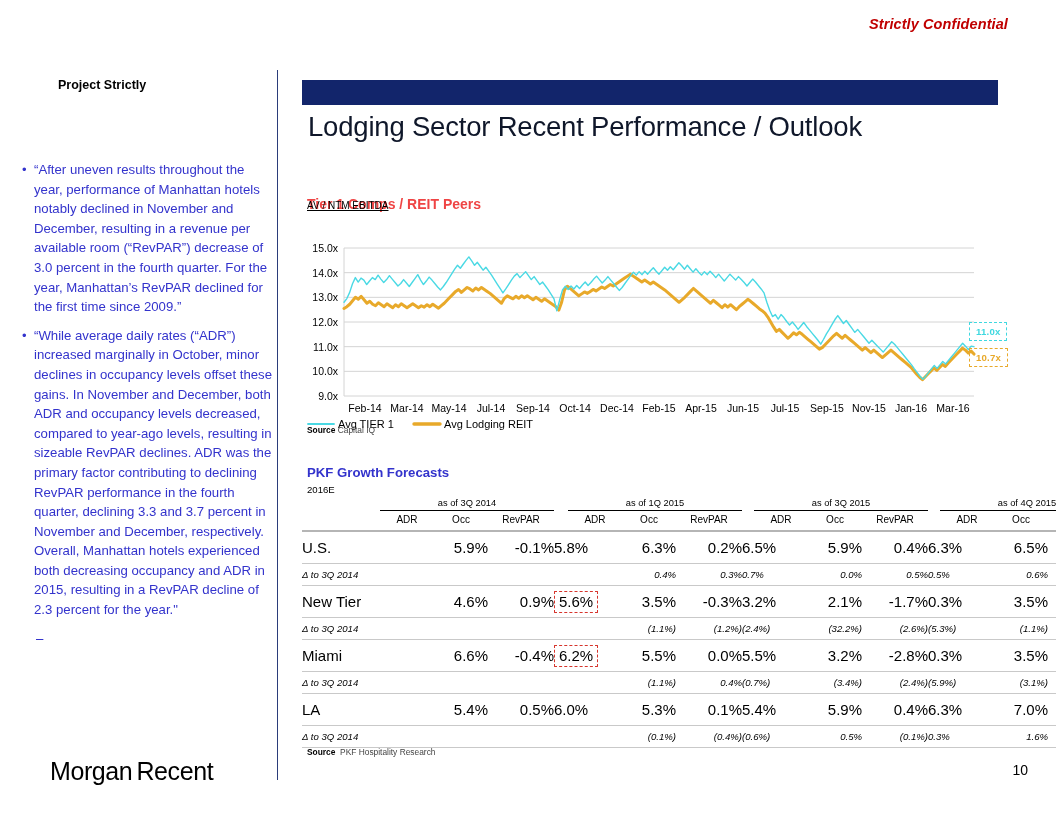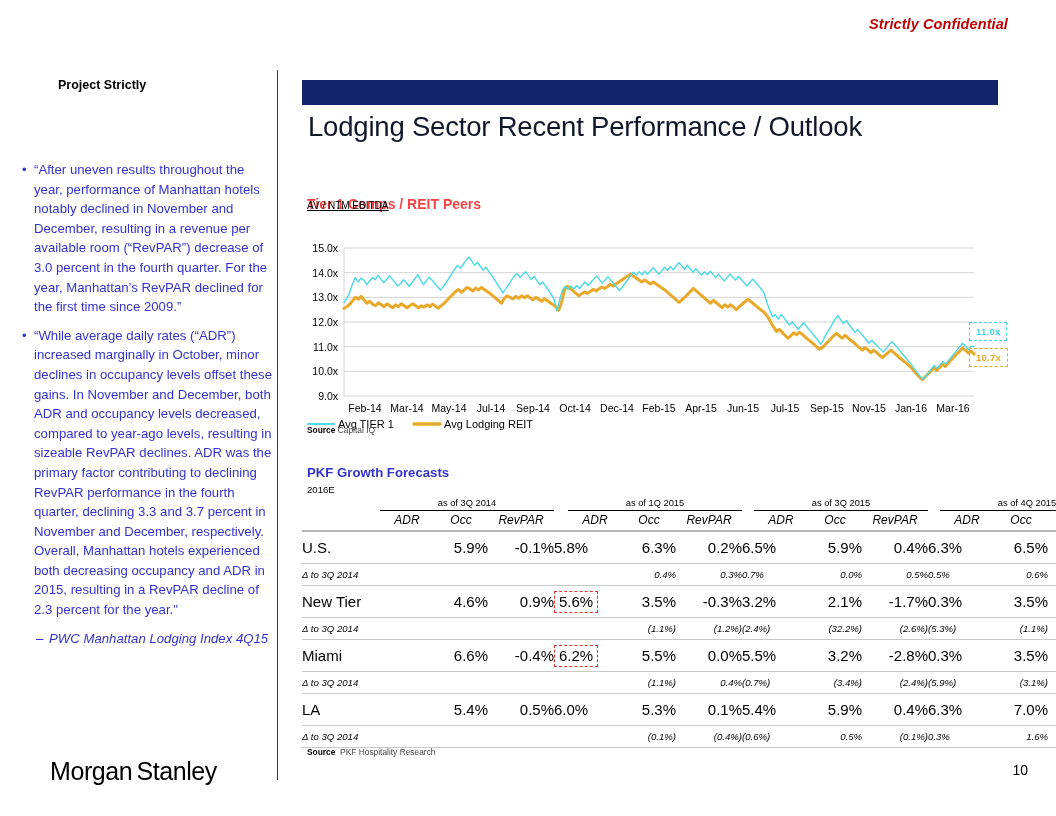--- a/index.html
+++ b/index.html
@@ -211,26 +211,25 @@
   .grp-hdr {
     font-size: 9.3px;
     font-weight: bold;
     text-align: center;
     color: #000000;
     height: 15px;
     border-bottom: 1px solid #000000;
   }
   .grp-gap { border-bottom: none !important; }
   .col-hdr {
-    font-size: 12px;
+    font-size: 10px;
     font-weight: bold;
     text-align: center;
     color: #000000;
     height: 17px;
-    font-style: italic;
   }
   .hdr-rule td {
     height: 2px;
     border-bottom: 2px solid #b5b5b5;
   }
 
   .dat-row td { height: 31px; }
   .row-label {
     font-size: 15px;
     text-align: left;
@@ -312,26 +311,25 @@
     <div class="bullet-row">
       <div class="bullet-dot">•</div>
       <div class="bullet-text">“After uneven results throughout the year, performance of Manhattan hotels notably declined in November and December, resulting in a revenue per available room (“RevPAR”) decrease of 3.0 percent in the fourth quarter. For the year, Manhattan’s RevPAR declined for the first time since 2009.”</div>
     </div>
     <div class="bullet-row">
       <div class="bullet-dot">•</div>
       <div class="bullet-text">“While average daily rates (“ADR”) increased marginally in October, minor declines in occupancy levels offset these gains. In November and December, both ADR and occupancy levels decreased, compared to year-ago levels, resulting in sizeable RevPAR declines. ADR was the primary factor contributing to declining RevPAR performance in the fourth quarter, declining 3.3 and 3.7 percent in November and December, respectively. Overall, Manhattan hotels experienced both decreasing occupancy and ADR in 2015, resulting in a RevPAR decline of 2.3 percent for the year."</div>
     </div>
     <div class="attrib-row">
       <div class="attrib-dash">–</div>
-      <div class="attrib-text">PWC Manhattan Lodging Index 4Q15</div>
     </div>
   </div>
 
   <div class="ms-logo">
-    <span>Morgan</span><span class="ms-second">Stanley</span>
+    <span>Morgan</span><span class="ms-second">Recent</span>
   </div>
 
   <div class="page-num">10</div>
 
   <div class="banner"></div>
   <div class="banner-label">LODGING CAPITAL MARKETS OBSERVATIONS</div>
   <div class="slide-title">Lodging Sector Recent Performance / Outlook</div>
 
   <div class="chart-title">Tier 1 Comps / REIT Peers</div>
   <div class="chart-sub">AV / NTM EBITDA</div>

